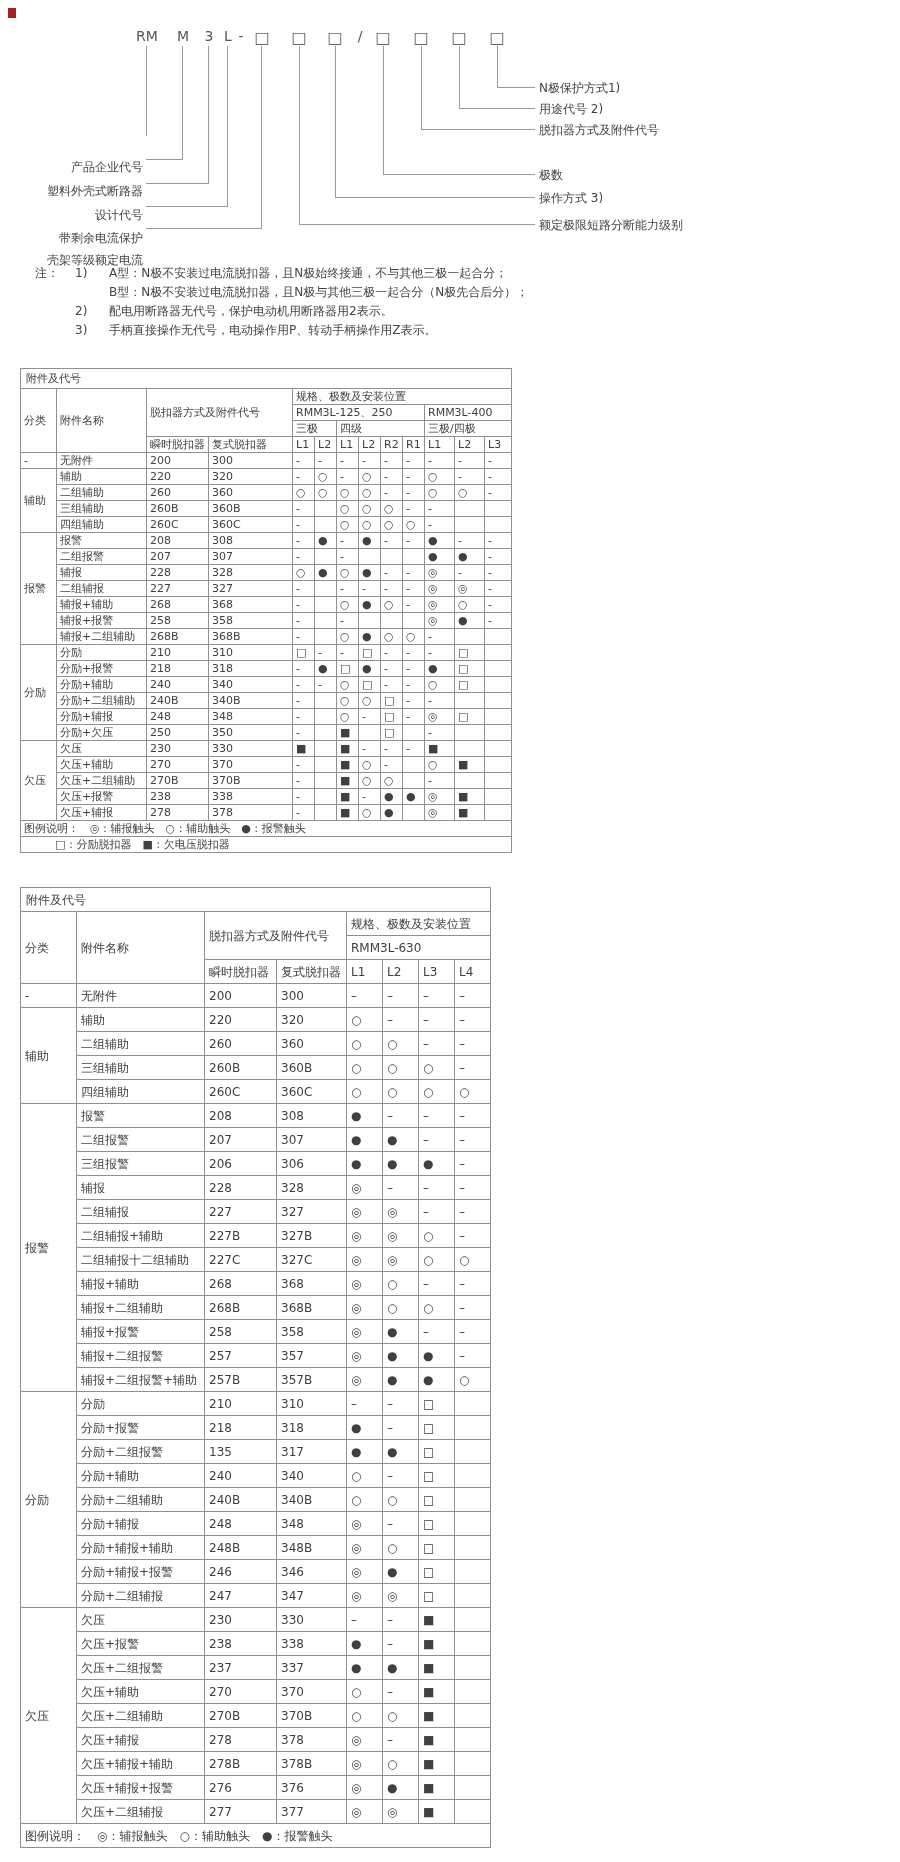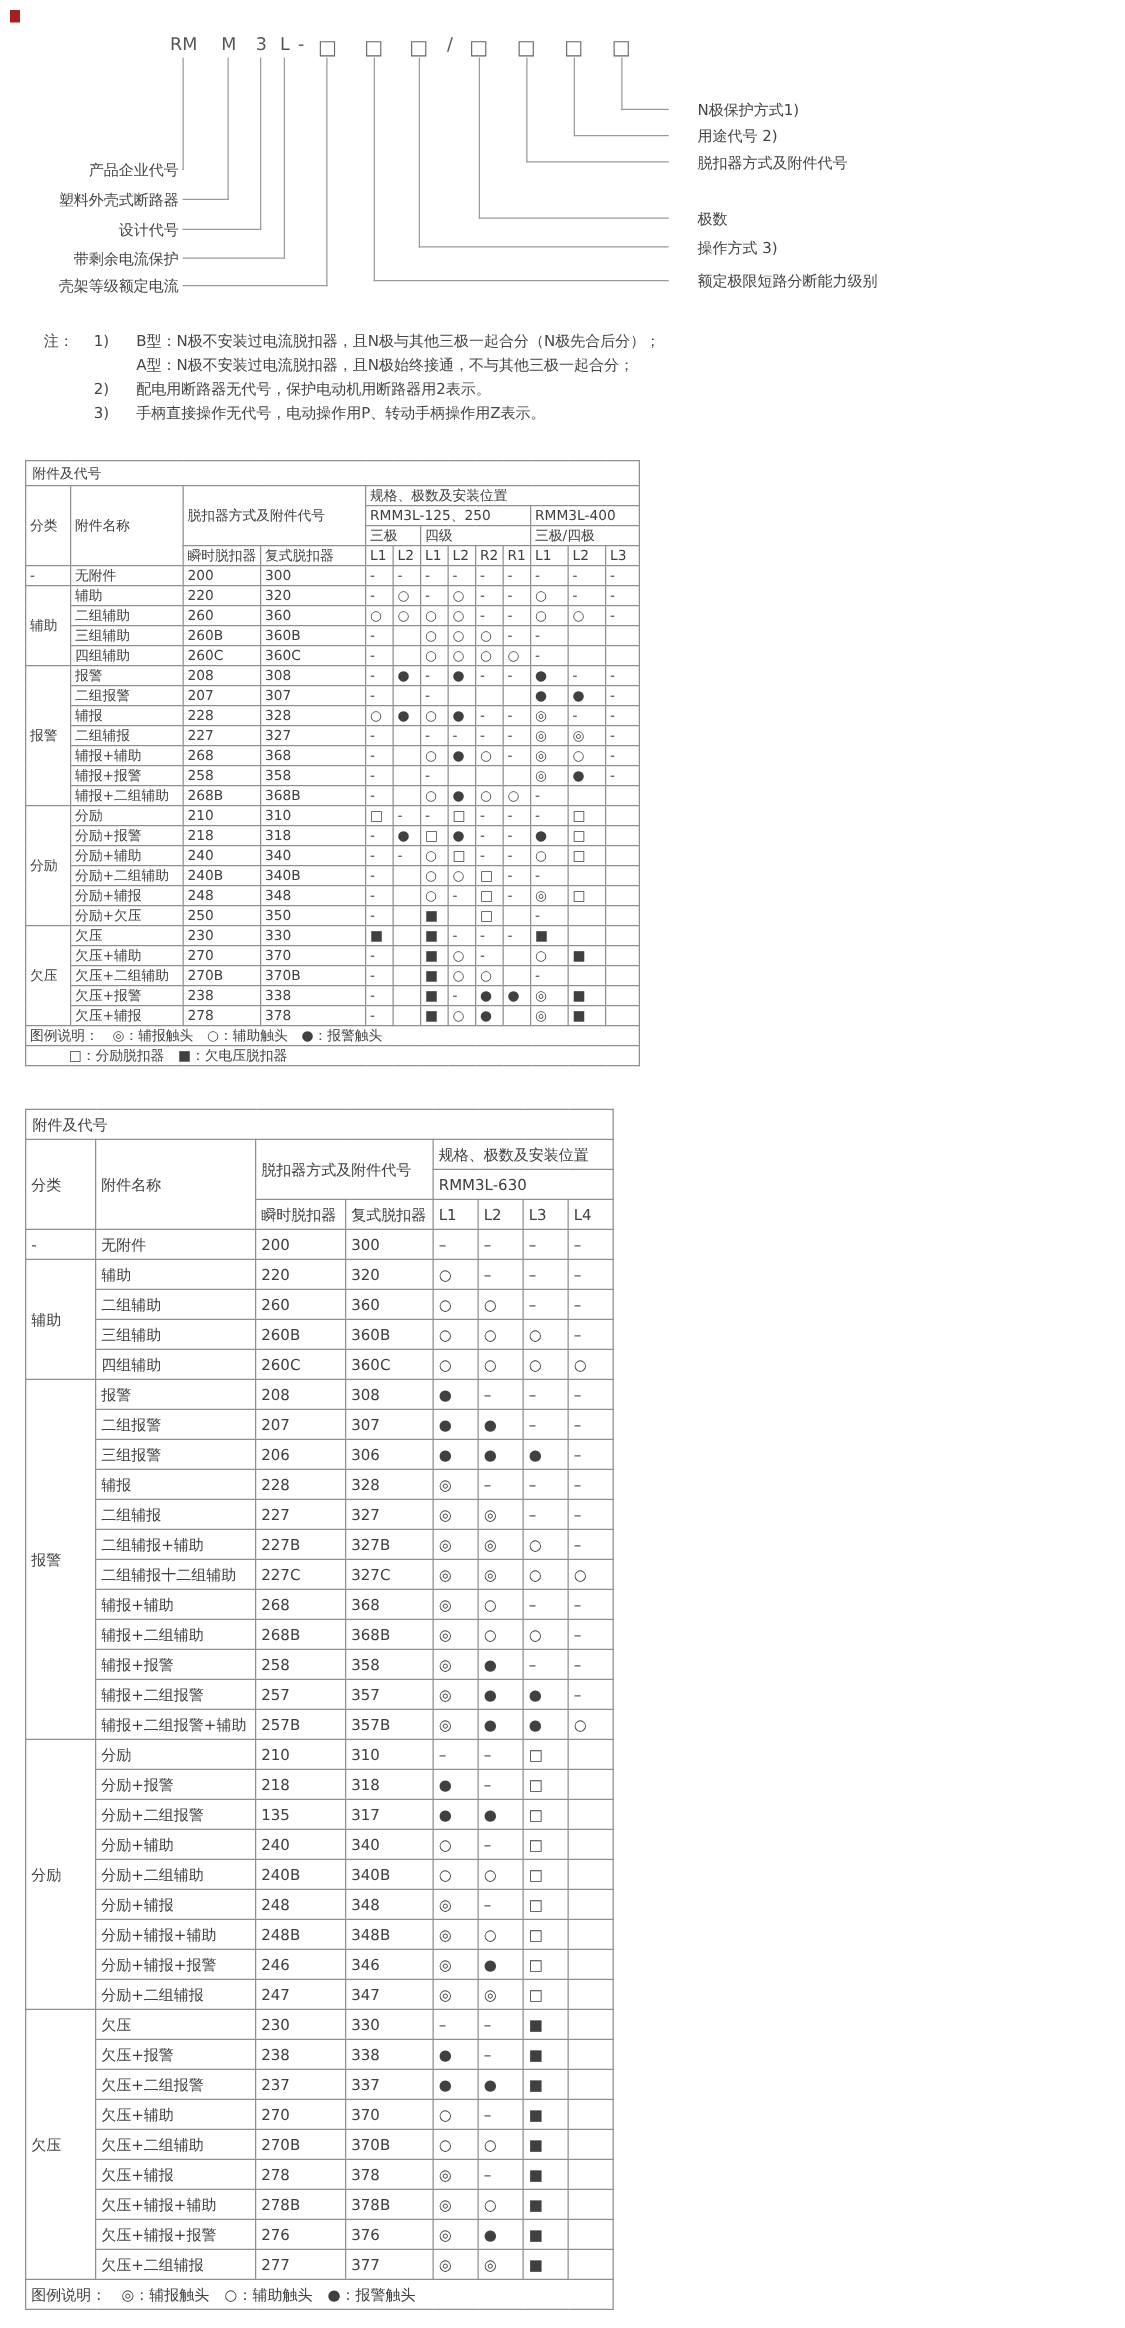--- a/index.html
+++ b/index.html
@@ -13,22 +13,22 @@
   .diagram{position:relative;width:900px;height:250px;}
   .code-part{
     position:absolute;top:28px;transform:translateX(-50%);
     font-size:14px;color:#555;white-space:nowrap;
   }
   .code-part.box{font-size:16px;color:#666;}
   .conn{position:absolute;box-sizing:border-box;}
   .conn.left{border-right:1px solid #9a9a9a;border-bottom:1px solid #9a9a9a;}
   .conn.right{border-left:1px solid #9a9a9a;border-bottom:1px solid #9a9a9a;}
   .dg-label{position:absolute;font-size:12px;color:#444;white-space:nowrap;line-height:16px;}
-  .dg-label.left{left:0;width:143px;text-align:right;}
-  .dg-label.right{left:558px;}
+  .dg-label.left{left:0;width:143px;text-align:right;margin-top:31px;}
+  .dg-label.right{left:539px;}
   
   .notes{margin:14px 0 0 35px;font-size:12px;line-height:19px;color:#444;}
   .note-row{display:grid;grid-template-columns:40px 34px auto;}
   .note-row .note-label,.note-row .note-num{white-space:nowrap;}
   
   .tbl-wrap{margin:28px 0 0 20px;}
   table{border-collapse:collapse;table-layout:fixed;color:#404040;border-radius:21px;}
   th,td{border:1px solid #8f8f8f;font-weight:normal;text-align:left;vertical-align:middle;overflow:hidden;white-space:nowrap;}
   #table1{width:491px;font-size:11px;}
   #table1 th,#table1 td{padding:1px 3px;line-height:13px;}
@@ -85,22 +85,22 @@
   <span class="dg-label right" style="top:167px">极数</span>
   <span class="dg-label right" style="top:190px">操作方式 3)</span>
   <span class="dg-label right" style="top:217px">额定极限短路分断能力级别</span>
 </div>
 
 <div class="notes">
   <div class="note-row">
     <span class="note-label">注：</span>
     <span class="note-num">1)</span>
     <div class="note-lines">
+      <div>A型：N极不安装过电流脱扣器，且N极始终接通，不与其他三极一起合分；</div>
       <div>B型：N极不安装过电流脱扣器，且N极与其他三极一起合分（N极先合后分）；</div>
-      <div>A型：N极不安装过电流脱扣器，且N极始终接通，不与其他三极一起合分；</div>
     </div>
   </div>
   <div class="note-row">
     <span class="note-label"></span>
     <span class="note-num">2)</span>
     <div class="note-lines">
       <div>配电用断路器无代号，保护电动机用断路器用2表示。</div>
     </div>
   </div>
   <div class="note-row">

